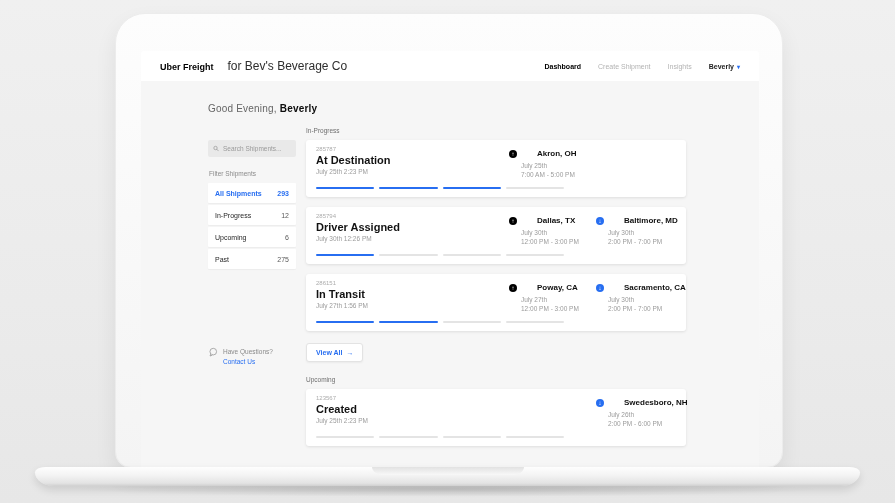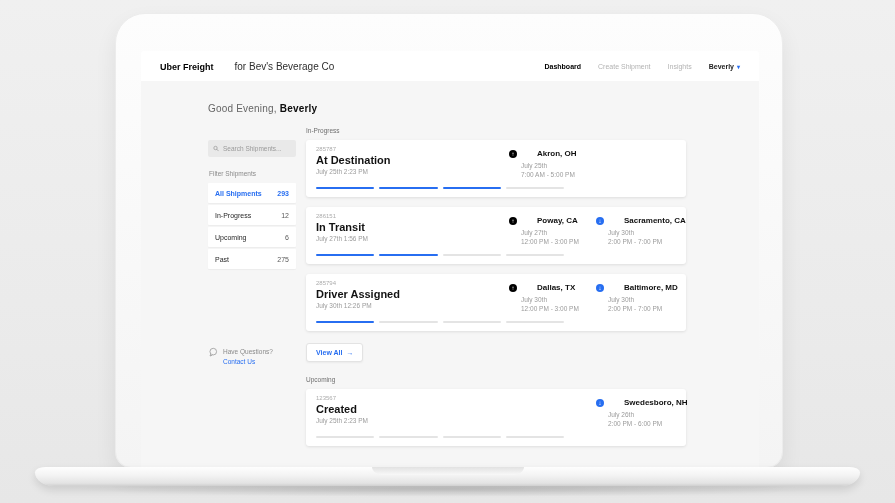--- a/index.html
+++ b/index.html
@@ -39,21 +39,21 @@
   .screen {
     position: absolute; left: 25px; top: 37px; width: 618px; height: 417px;
     background: #f6f6f6; overflow: hidden; border-radius: 2px;
   }
   .app-header {
     height: 30px; background: #fff; display: flex; align-items: center;
     padding: 0 19px;
   }
   .brand-wrap { display: flex; align-items: baseline; gap: 14px; }
   .brand { font-size: 9px; font-weight: bold; color: #000; }
-  .brand-suffix { font-size: 10px; color: #2e2e2e; margin-left: 7px; }
+  .brand-suffix { font-size: 12px; color: #2e2e2e; }
   .nav { margin-left: auto; display: flex; align-items: center; gap: 17px; }
   .nav-item { font-size: 7px; color: #b3b3b3; cursor: pointer; }
   .nav-item.active { color: #000; font-weight: bold; }
   .nav-user { font-size: 7px; color: #1d1d1d; font-weight: bold; display: flex; align-items: center; gap: 3px; cursor: pointer; }
   .nav-caret { color: #276EF1; font-size: 6px; }
 
   .greeting { margin: 22px 0 0 67px; font-size: 10px; color: #656565; letter-spacing: .2px; }
   .greeting .name { color: #0c0c0c; font-weight: bold; }
 
   .columns { display: flex; align-items: flex-start; margin: 13px 0 0 67px; }
@@ -208,20 +208,48 @@
             <div class="loc-head">
               <span class="pin pin-o">↑</span>
               <span class="loc-city">Akron, OH</span>
             </div>
             <div class="loc-date">July 25th</div>
             <div class="loc-window">7:00 AM - 5:00 PM</div>
           </div>
         </div>
 
         <div class="card">
+          <div class="ship-id">285794</div>
+          <div class="ship-status">Driver Assigned</div>
+          <div class="ship-updated">July 30th 12:26 PM</div>
+          <div class="progress">
+              <span class="filled"></span>
+              <span></span>
+              <span></span>
+              <span></span>
+            </div>
+          <div class="loc loc-o">
+            <div class="loc-head">
+              <span class="pin pin-o">↑</span>
+              <span class="loc-city">Dallas, TX</span>
+            </div>
+            <div class="loc-date">July 30th</div>
+            <div class="loc-window">12:00 PM - 3:00 PM</div>
+          </div>
+          <div class="loc loc-d">
+            <div class="loc-head">
+              <span class="pin pin-d">↓</span>
+              <span class="loc-city">Baltimore, MD</span>
+            </div>
+            <div class="loc-date">July 30th</div>
+            <div class="loc-window">2:00 PM - 7:00 PM</div>
+          </div>
+        </div>
+
+        <div class="card">
           <div class="ship-id">286151</div>
           <div class="ship-status">In Transit</div>
           <div class="ship-updated">July 27th 1:56 PM</div>
           <div class="progress">
               <span class="filled"></span>
               <span class="filled"></span>
               <span></span>
               <span></span>
             </div>
           <div class="loc loc-o">
@@ -229,48 +257,20 @@
               <span class="pin pin-o">↑</span>
               <span class="loc-city">Poway, CA</span>
             </div>
             <div class="loc-date">July 27th</div>
             <div class="loc-window">12:00 PM - 3:00 PM</div>
           </div>
           <div class="loc loc-d">
             <div class="loc-head">
               <span class="pin pin-d">↓</span>
               <span class="loc-city">Sacramento, CA</span>
-            </div>
-            <div class="loc-date">July 30th</div>
-            <div class="loc-window">2:00 PM - 7:00 PM</div>
-          </div>
-        </div>
-
-        <div class="card">
-          <div class="ship-id">285794</div>
-          <div class="ship-status">Driver Assigned</div>
-          <div class="ship-updated">July 30th 12:26 PM</div>
-          <div class="progress">
-              <span class="filled"></span>
-              <span></span>
-              <span></span>
-              <span></span>
-            </div>
-          <div class="loc loc-o">
-            <div class="loc-head">
-              <span class="pin pin-o">↑</span>
-              <span class="loc-city">Dallas, TX</span>
-            </div>
-            <div class="loc-date">July 30th</div>
-            <div class="loc-window">12:00 PM - 3:00 PM</div>
-          </div>
-          <div class="loc loc-d">
-            <div class="loc-head">
-              <span class="pin pin-d">↓</span>
-              <span class="loc-city">Baltimore, MD</span>
             </div>
             <div class="loc-date">July 30th</div>
             <div class="loc-window">2:00 PM - 7:00 PM</div>
           </div>
         </div>
 
         <div class="view-all-row">
           <button class="view-all">
             <span>View All</span>
             <span>→</span>

